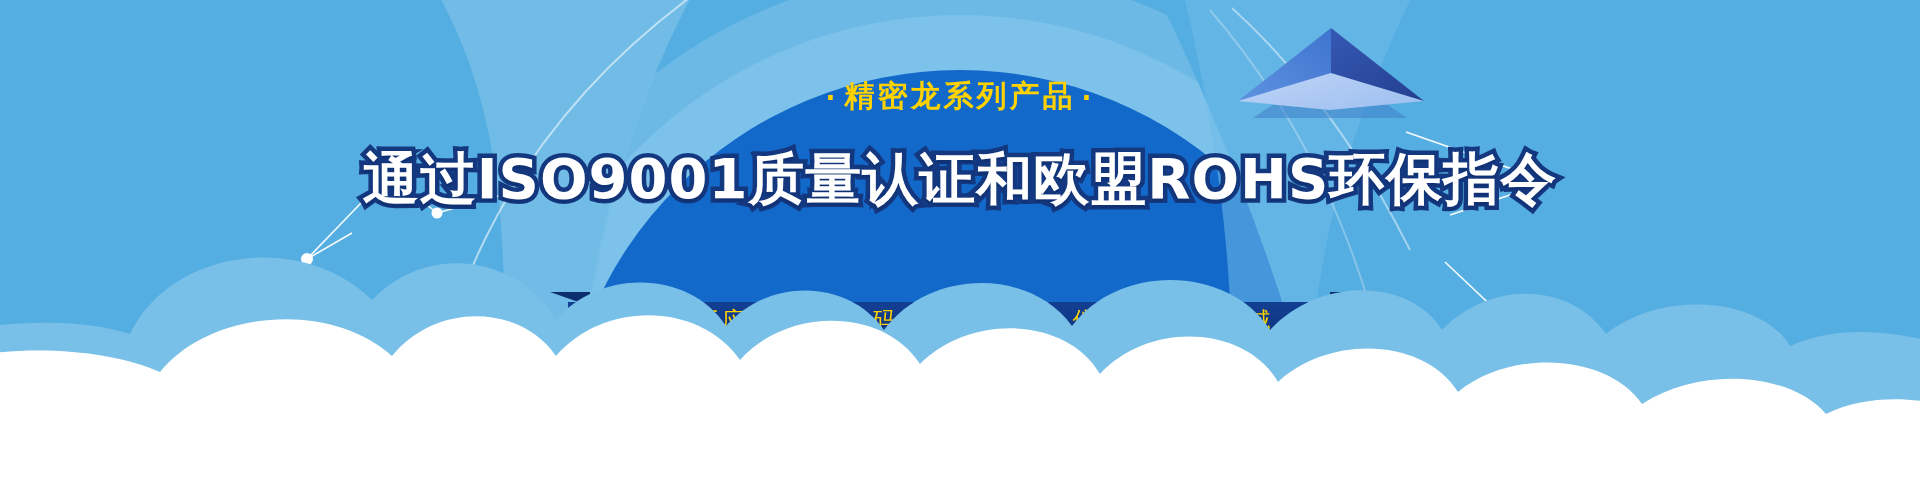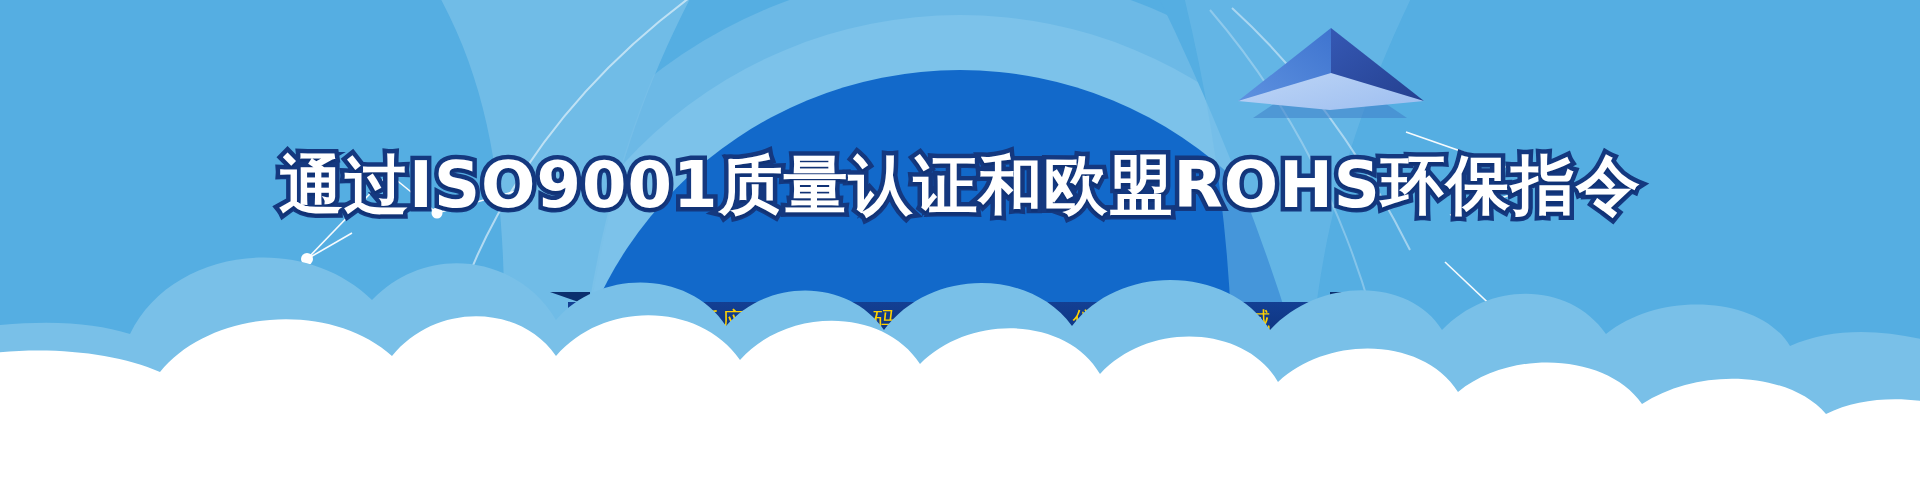--- a/index.html
+++ b/index.html
@@ -51,21 +51,21 @@
     font-size: 26px;
     vertical-align: middle;
     padding: 0 6px;
   }
   .headline {
     position: absolute;
     top: 142px;
     left: 0;
     width: 1920px;
     text-align: center;
-    font-size: 64px;
+    font-size: 56px;
     font-weight: bold;
     letter-spacing: 1px;
     color: #ffffff;
     font-family: "DejaVu Sans", "Liberation Sans", sans-serif;
     -webkit-text-stroke: 9px #14387f;
     paint-order: stroke fill;
     text-shadow: 0 3px 0 rgba(10,40,100,0.35);
   }
   .ribbon-wrap {
     position: absolute;
@@ -180,20 +180,23 @@
       <circle cx="1549" cy="182" r="6"></circle>
     </g>
 
     <g stroke="#ffffff" stroke-width="1.6" fill="none" opacity="0.95">
       <line x1="307" y1="259" x2="352" y2="233"></line>
     </g>
   </svg>
 
   <div class="content">
 
+    <div class="eyebrow">
+      <span class="dot">·</span><span>精密龙系列产品</span><span class="dot">·</span>
+    </div>
 
     <div class="headline">通过ISO9001质量认证和欧盟ROHS环保指令</div>
 
     <div class="ribbon-wrap">
       <svg class="ribbon-svg" width="820" height="68" viewBox="0 0 820 68">
         <path d="M0 0 L40 0 L40 14 Z" fill="#0b2f6e"></path>
         <path d="M820 0 L780 0 L780 14 Z" fill="#0b2f6e"></path>
         <rect x="18" y="10" width="784" height="46" fill="url(#ribGrad)"></rect>
       </svg>
       <div class="ribbon-text">并广泛应用于家电数码、通信、安防、仪器仪表等各领域</div>

